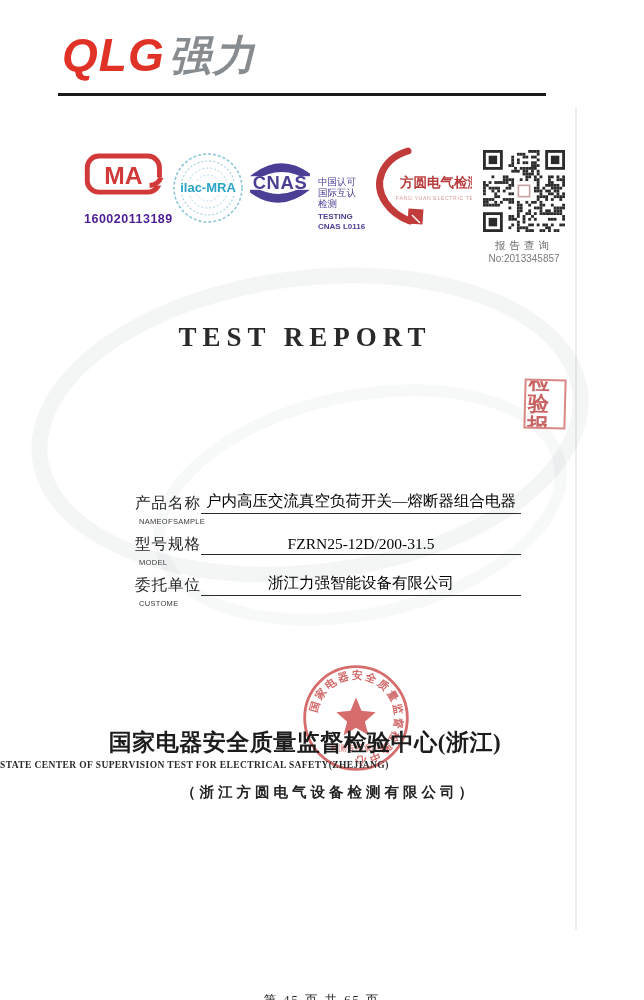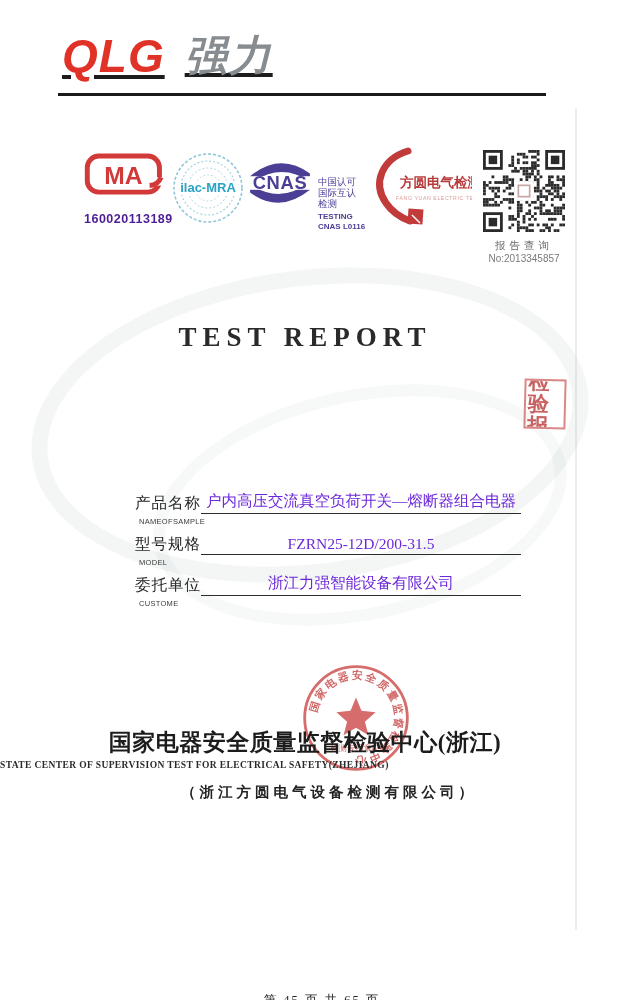--- a/index.html
+++ b/index.html
@@ -6,21 +6,21 @@
   html,body { width:644px; height:1000px; }
   body {
     position:relative;
     background:#ffffff;
     font-family:"Liberation Serif", serif;
     color:#1d1d1d;
     overflow:hidden;
   }
 
   
-  .brand { position:absolute; left:62px; top:28px; display:flex; align-items:center; gap:20px;text-decoration:underline; }
+  .brand { position:absolute; left:62px; top:28px; display:flex; align-items:flex-start; gap:4px; }
   .brand-en {
     font-family:"Liberation Sans", sans-serif;
     font-weight:bold; font-style:italic;
     font-size:46px; letter-spacing:1px;
     color:#e03226;
   }
   .brand-cn {
     font-family:"Liberation Sans", sans-serif;
     font-weight:bold; font-style:italic;
     font-size:42px; letter-spacing:2px;
@@ -81,21 +81,21 @@
   .frow { position:relative; height:41px; }
   .flabel { position:absolute; left:0; bottom:13px; font-size:15.5px; color:#262626; letter-spacing:1px; }
   .fsub {
     position:absolute; left:4px; bottom:1px;
     font-family:"Liberation Sans", sans-serif;
     font-size:7.5px; letter-spacing:0.3px; color:#3a3a3a;
   }
   .fvalue {
     position:absolute; left:66px; right:0; bottom:13px;
     border-bottom:1.6px solid #2c2c2c;
-    text-align:center; font-size:15.5px; color:#6d28d9;
+    text-align:center; font-size:15.5px; color:#000000;
     padding-bottom:1px; white-space:nowrap;
   }
 
   
   .seal-round { position:absolute; left:300px; top:662px; width:112px; height:112px; opacity:0.85; mix-blend-mode:multiply; }
   .center-cn {
     position:absolute; top:727px; left:0; width:610px; text-align:center;
     font-size:23px; font-weight:600; letter-spacing:0.5px; color:#1c1c1c;
   }
   .center-en {

